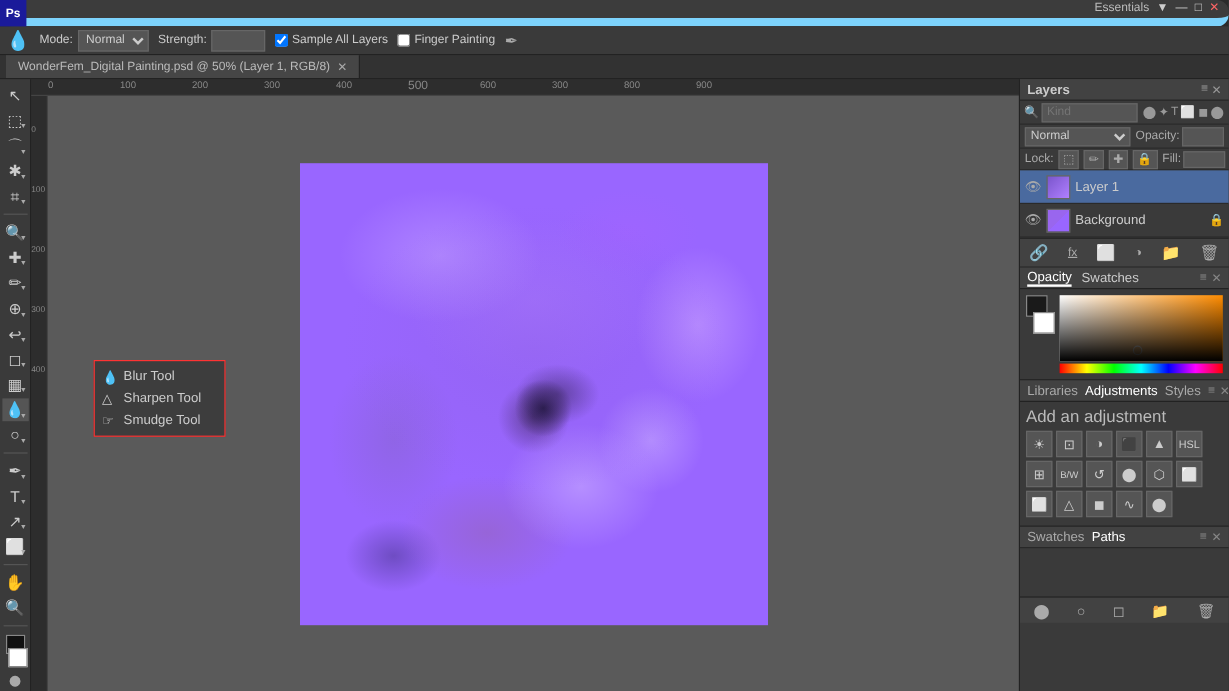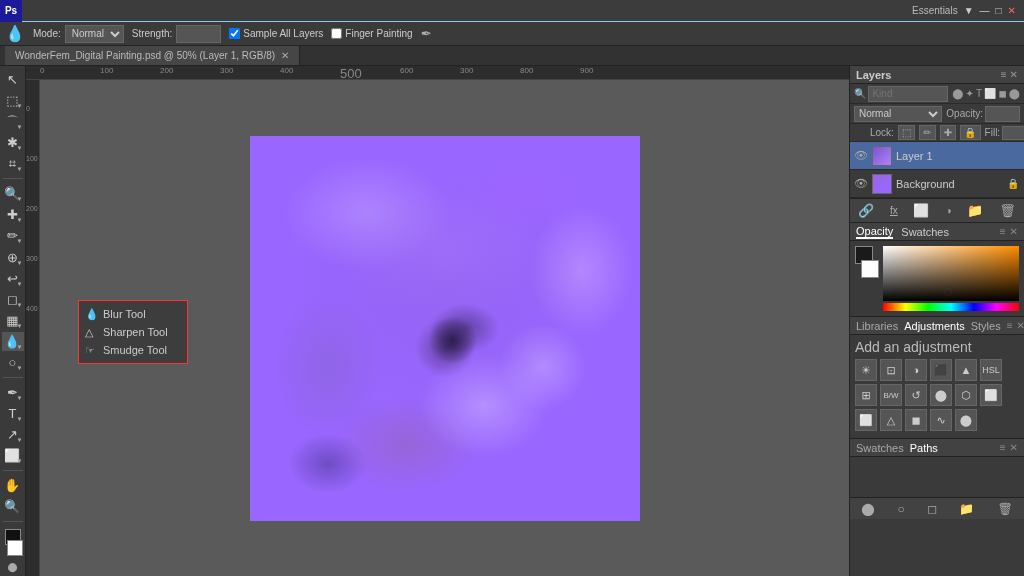--- a/index.html
+++ b/index.html
@@ -1,21 +1,22 @@
 <!DOCTYPE html>
 <html><head>
   <meta charset="utf-8">
   <style>
     * { margin: 0; padding: 0; box-sizing: border-box; }
     body { width: 1024px; height: 576px; overflow: hidden; background: #2b2b2b; font-family: Arial, sans-serif; font-size: 11px; color: #ccc; }
 
     
     #menu-bar {
-      width: 100%; height: 22px; background: #3c3c3c; display: flex; align-items: center;
-      border-bottom: 1px solid #7dd3fc;
+      width: 100%; height: 22px; background: #3c3c3c; display: flex; align-items: flex-start;
+      border-bottom: 7px solid #7dd3fc;
+      border-radius: 10px;
     }
     #menu-bar .app-icon { width: 22px; height: 22px; background: #1a1a9a; display: flex; align-items: center; justify-content: center; color: #fff; font-size: 10px; font-weight: bold; }
     #menu-bar .menu-items { display: flex; align-items: center; height: 100%; }
     #menu-bar .menu-item { padding: 0 7px; height: 100%; display: flex; align-items: center; font-size: 11px; color: #ccc; cursor: pointer; }
 
     
     #options-bar {
       width: 100%; height: 24px; background: #3a3a3a; border-bottom: 1px solid #222;
       display: flex; align-items: center; padding: 0 5px; gap: 8px;
     }
@@ -102,21 +103,21 @@
     #layers-search { height: 20px; background: #3a3a3a; display: flex; align-items: center; padding: 0 4px; gap: 2px; border-bottom: 1px solid #2a2a2a; }
     #layers-search input { flex: 1; background: #555; border: 1px solid #666; color: #ccc; font-size: 10px; height: 16px; padding: 0 3px; }
     .layers-filter-btn { font-size: 10px; color: #999; cursor: pointer; }
 
     #layers-mode-row { height: 20px; background: #3a3a3a; display: flex; align-items: center; padding: 0 4px; gap: 4px; border-bottom: 1px solid #2a2a2a; }
     #layers-mode-row select { background: #555; border: 1px solid #666; color: #ccc; font-size: 10px; height: 16px; flex: 1; }
     #layers-mode-row .opacity-group { display: flex; align-items: center; gap: 2px; }
     #layers-mode-row .opacity-label { font-size: 10px; color: #aaa; }
     #layers-mode-row input { background: #555; border: 1px solid #666; color: #ccc; font-size: 10px; height: 16px; width: 35px; padding: 0 2px; }
 
-    #layers-lock-row { height: 18px; background: #3a3a3a; display: flex; align-items: center; padding: 0 20px; gap: 4px; border-bottom: 1px solid #2a2a2a; }
+    #layers-lock-row { height: 18px; background: #3a3a3a; display: flex; align-items: center; padding: 0 4px; gap: 4px; border-bottom: 1px solid #2a2a2a; }
     .lock-btn { font-size: 10px; color: #aaa; cursor: pointer; background: #555; padding: 1px 3px; border: 1px solid #666; }
     .fill-group { margin-left: auto; display: flex; align-items: center; gap: 2px; }
     .fill-label { font-size: 10px; color: #aaa; }
     .fill-input { background: #555; border: 1px solid #666; color: #ccc; font-size: 10px; height: 14px; width: 35px; padding: 0 2px; }
 
     #layers-list { background: #3a3a3a; }
     .layer-item { height: 28px; display: flex; align-items: center; padding: 0 4px; gap: 4px; border-bottom: 1px solid #2a2a2a; cursor: pointer; }
     .layer-item.active { background: #4a6a9f; }
     .layer-eye { font-size: 11px; color: #aaa; cursor: pointer; }
     .layer-thumb { width: 20px; height: 20px; border: 1px solid #666; background: #9966ee; flex-shrink: 0; }
@@ -243,21 +244,21 @@
   </div>
 
   <div id="canvas-area-wrapper">
     <div id="h-ruler">
       <div id="h-ruler-inner">
         <span style="font-size:8px;color:#888;position:absolute;left:0;">0</span>
         <span style="font-size:8px;color:#888;position:absolute;left:60px;">100</span>
         <span style="font-size:8px;color:#888;position:absolute;left:120px;">200</span>
         <span style="font-size:8px;color:#888;position:absolute;left:180px;">300</span>
         <span style="font-size:8px;color:#888;position:absolute;left:240px;">400</span>
-        <span style="font-size:13px;color:#888;position:absolute;left:300px;">500</span>
+        <span style="font-size:10px;color:#888;position:absolute;left:300px;">500</span>
         <span style="font-size:8px;color:#888;position:absolute;left:360px;">600</span>
         <span style="font-size:8px;color:#888;position:absolute;left:420px;">300</span>
         <span style="font-size:8px;color:#888;position:absolute;left:480px;">800</span>
         <span style="font-size:8px;color:#888;position:absolute;left:540px;">900</span>
       </div>
     </div>
     <div id="canvas-row">
       <div id="v-ruler" style="font-size:7px;color:#888;padding-top:4px;line-height:50px;">
         <div>0</div>
           <div>100</div>

